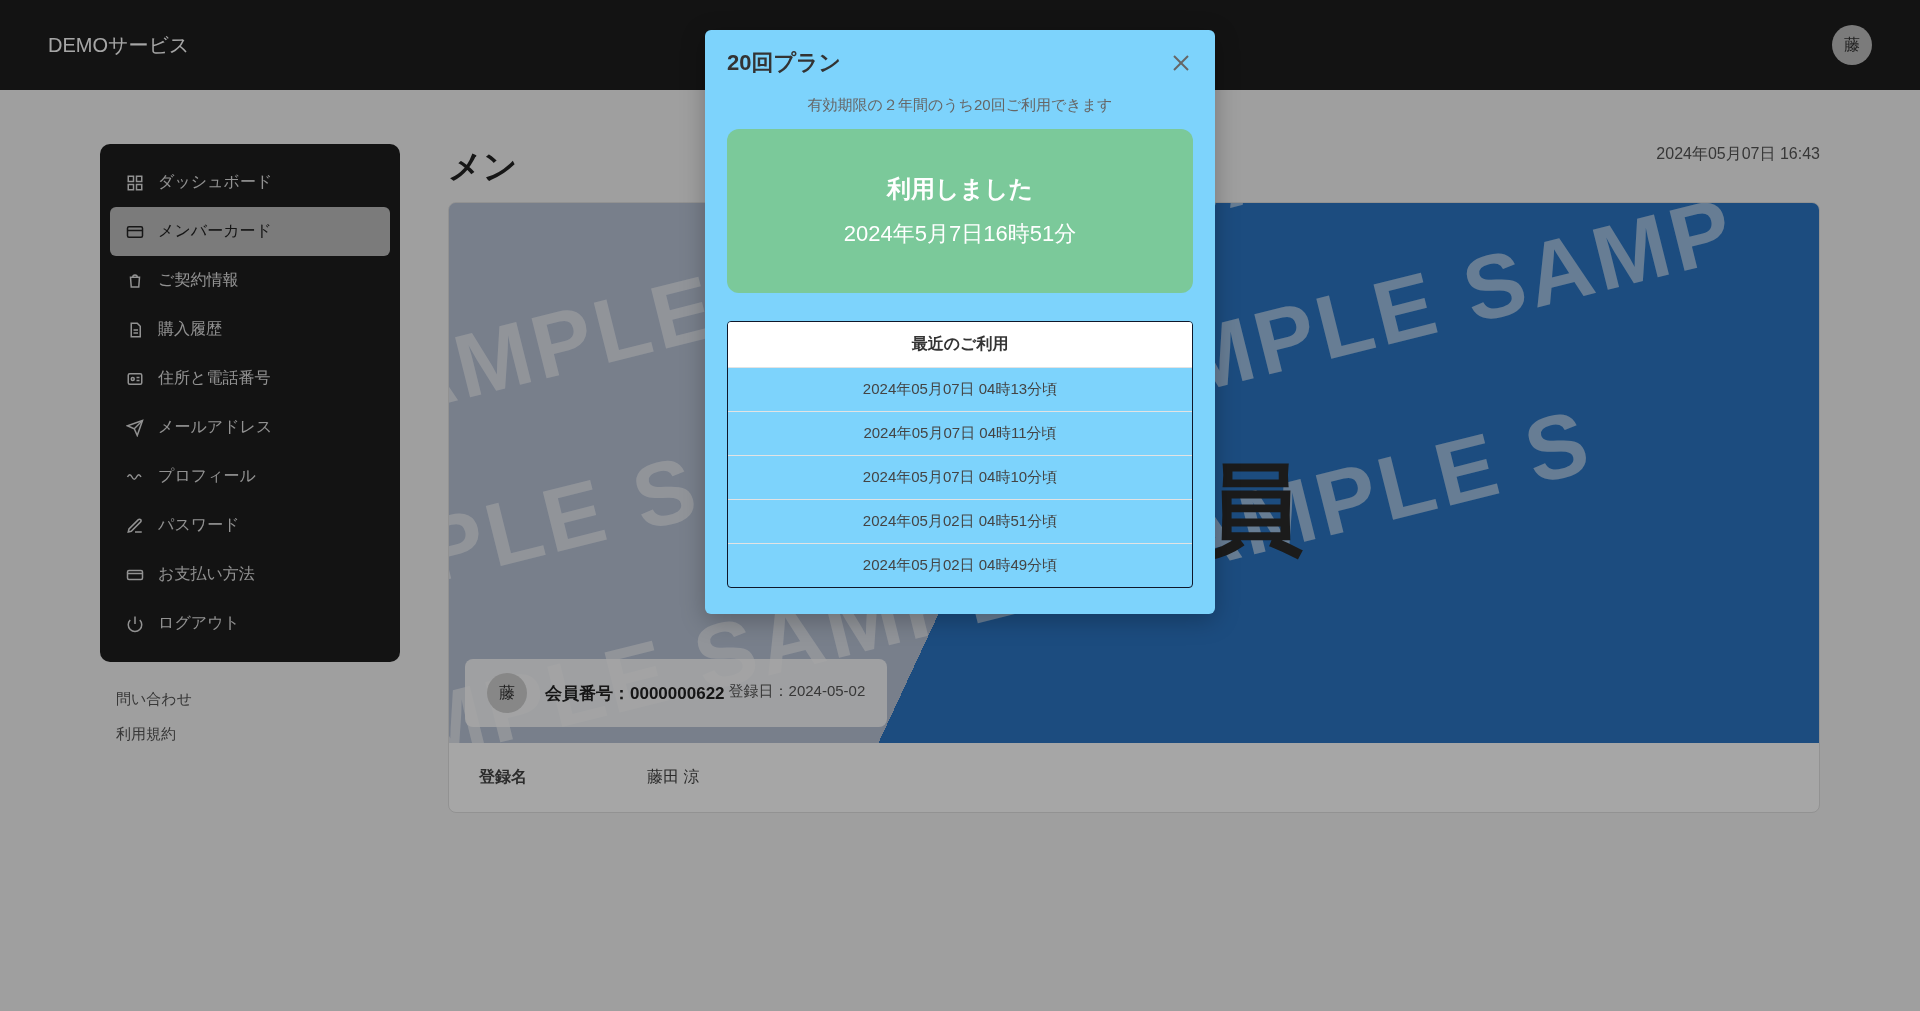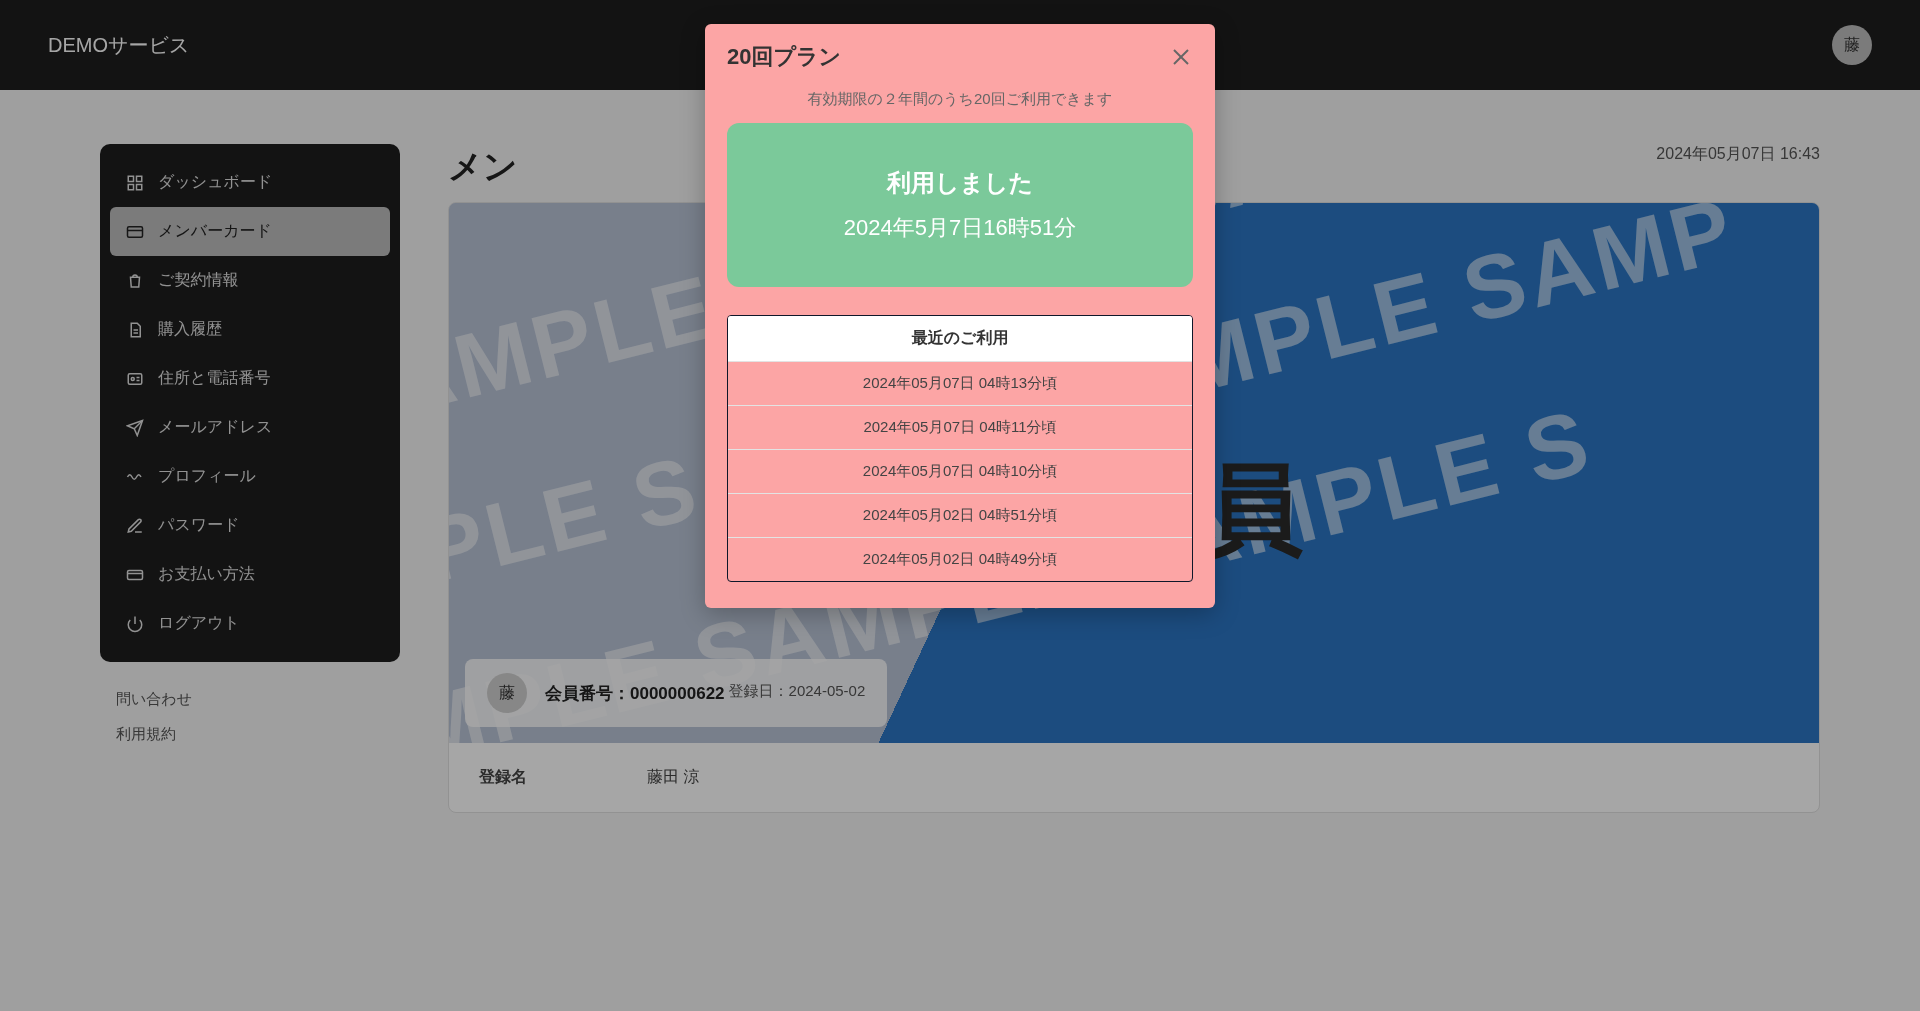--- a/index.html
+++ b/index.html
@@ -123,23 +123,23 @@
   .under-table { padding: 24px 30px; display:flex; gap:120px; color:#444;}
   .under-table .k { font-weight:600; }
 
   
   .overlay {
     position:absolute; inset:0;
     background: rgba(0,0,0,0.35);
     display:flex; align-items:flex-start; justify-content:center;
   }
   .modal {
-    margin-top: 24px;
+    margin-top: 30px;
     width: 510px;
-    background:#fca5a5;
+    background:#7dd3fc;
     border-radius: 6px;
     box-shadow: 0 6px 24px rgba(0,0,0,0.25);
     overflow:hidden;
   }
   .modal-head {
     display:flex; justify-content:space-between; align-items:center;
     padding: 18px 22px 10px 22px;
   }
   .modal-title { font-size:22px; font-weight:700; }
   .modal-close { width:24px; height:24px; cursor:pointer; color:#666; }

